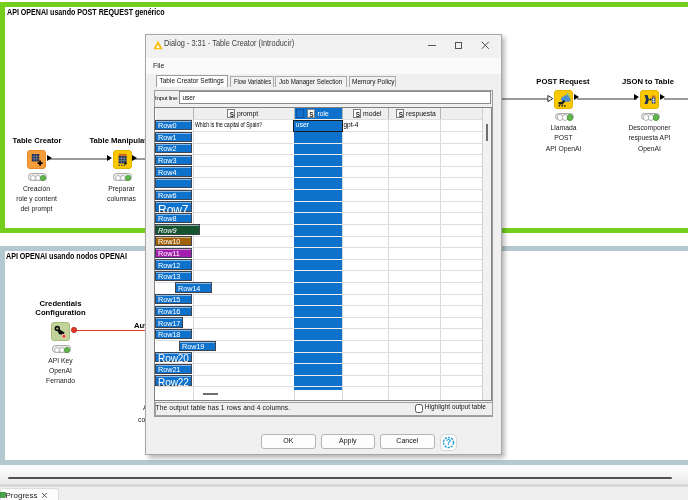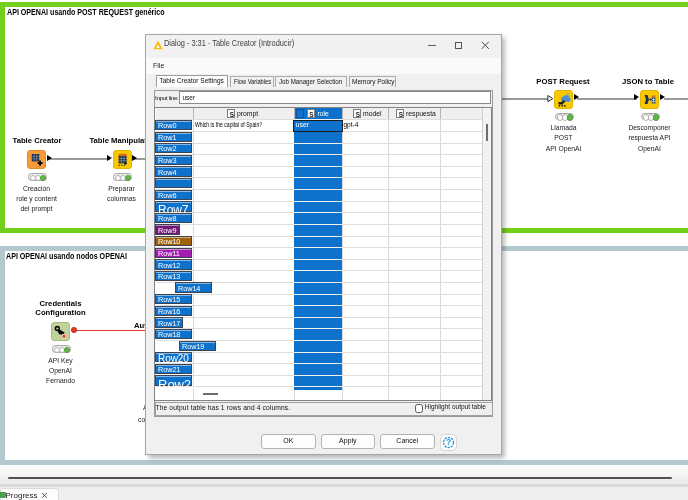--- a/index.html
+++ b/index.html
@@ -234,21 +234,21 @@
     </div>
     <div class="ab" style="left:9.3px;top:154.6px;width:36.4px;height:10.4px;background:#0e72cc;border:0.7px solid #3d4450;box-sizing:border-box;box-shadow:inset 0 1px 0 rgba(255,255,255,0.5);">
       <span style="position:absolute;left:1.8px;top:0.4px;font-size:7.3px;letter-spacing:-0.1px;color:#fff;">Row6</span>
     </div>
     <div class="ab" style="left:9.3px;top:166.2px;width:36.4px;height:10.4px;background:#0e72cc;border:0.7px solid #3d4450;box-sizing:border-box;box-shadow:inset 0 1px 0 rgba(255,255,255,0.5);">
       <span style="position:absolute;left:1.8px;top:0.4px;font-size:12px;letter-spacing:-0.1px;color:#fff;">Row7</span>
     </div>
     <div class="ab" style="left:9.3px;top:177.8px;width:36.4px;height:10.4px;background:#0e72cc;border:0.7px solid #3d4450;box-sizing:border-box;box-shadow:inset 0 1px 0 rgba(255,255,255,0.5);">
       <span style="position:absolute;left:1.8px;top:0.4px;font-size:7.3px;letter-spacing:-0.1px;color:#fff;">Row8</span>
     </div>
-    <div class="ab" style="left:9.3px;top:189.4px;width:25px;height:10.4px;background:#701a75;border:0.7px solid #3d4450;box-sizing:border-box;box-shadow:inset 0 1px 0 rgba(255,255,255,0.5);">
+    <div class="ab" style="left:9.3px;top:189.4px;width:45px;height:10.4px;background:#14532d;border:0.7px solid #3d4450;box-sizing:border-box;box-shadow:inset 0 1px 0 rgba(255,255,255,0.5);font-style:italic;">
       <span style="position:absolute;left:1.8px;top:0.4px;font-size:7.3px;letter-spacing:-0.1px;color:#fff;">Row9</span>
     </div>
     <div class="ab" style="left:9.3px;top:201.0px;width:36.4px;height:10.4px;background:#a16207;border:0.7px solid #3d4450;box-sizing:border-box;box-shadow:inset 0 1px 0 rgba(255,255,255,0.5);">
       <span style="position:absolute;left:1.8px;top:0.4px;font-size:7.3px;letter-spacing:-0.1px;color:#fff;">Row10</span>
     </div>
     <div class="ab" style="left:9.3px;top:212.6px;width:36.4px;height:10.4px;background:#a21caf;border:0.7px solid #3d4450;box-sizing:border-box;box-shadow:inset 0 1px 0 rgba(255,255,255,0.5);">
       <span style="position:absolute;left:1.8px;top:0.4px;font-size:7.3px;letter-spacing:-0.1px;color:#fff;">Row11</span>
     </div>
     <div class="ab" style="left:9.3px;top:224.2px;width:36.4px;height:10.4px;background:#0e72cc;border:0.7px solid #3d4450;box-sizing:border-box;box-shadow:inset 0 1px 0 rgba(255,255,255,0.5);">
       <span style="position:absolute;left:1.8px;top:0.4px;font-size:7.3px;letter-spacing:-0.1px;color:#fff;">Row12</span>
@@ -274,21 +274,21 @@
     <div class="ab" style="left:9.3px;top:305.5px;width:36.4px;height:10.4px;background:#0e72cc;border:0.7px solid #3d4450;box-sizing:border-box;box-shadow:inset 0 1px 0 rgba(255,255,255,0.5);margin-left:24px;">
       <span style="position:absolute;left:1.8px;top:0.4px;font-size:7.3px;letter-spacing:-0.1px;color:#fff;">Row19</span>
     </div>
     <div class="ab" style="left:9.3px;top:317.1px;width:36.4px;height:10.4px;background:#0e72cc;border:0.7px solid #3d4450;box-sizing:border-box;box-shadow:inset 0 1px 0 rgba(255,255,255,0.5);">
       <span style="position:absolute;left:1.8px;top:0.4px;font-size:10px;letter-spacing:-0.1px;color:#fff;">Row20</span>
     </div>
     <div class="ab" style="left:9.3px;top:328.7px;width:36.4px;height:10.4px;background:#0e72cc;border:0.7px solid #3d4450;box-sizing:border-box;box-shadow:inset 0 1px 0 rgba(255,255,255,0.5);">
       <span style="position:absolute;left:1.8px;top:0.4px;font-size:7.3px;letter-spacing:-0.1px;color:#fff;">Row21</span>
     </div>
     <div class="ab" style="left:9.3px;top:340.3px;width:36.4px;height:10.4px;background:#0e72cc;border:0.7px solid #3d4450;box-sizing:border-box;box-shadow:inset 0 1px 0 rgba(255,255,255,0.5);">
-      <span style="position:absolute;left:1.8px;top:0.4px;font-size:13px;letter-spacing:-0.1px;color:#fff;">Row22</span>
+      <span style="position:absolute;left:1.8px;top:0.4px;font-size:10px;letter-spacing:-0.1px;color:#fff;">Row22</span>
     </div>
 <div class="ab" style="left:81px;top:74.3px;width:8px;height:8.5px;background:#fdfdfd;border:1px solid #7e7e7e;box-sizing:border-box;">
       <span style="position:absolute;left:1.8px;top:0.4px;font-size:6.4px;font-weight:bold;color:#222;">S</span>
     </div>
 <div class="ab" style="left:91px;top:75px;font-size:6.8px;color:#111;">prompt</div>
 <div class="ab" style="left:149.5px;top:74px;width:8.5px;height:8.5px;background:#1470cd;border:1px solid #0d55a5;box-sizing:border-box;"></div>
 <div class="ab" style="left:160.5px;top:74.3px;width:8px;height:8.5px;background:#fdfdfd;border:1px solid #7e7e7e;box-sizing:border-box;">
       <span style="position:absolute;left:1.8px;top:0.4px;font-size:6.4px;font-weight:bold;color:#222;">S</span>
     </div>
 <div class="ab" style="left:171.5px;top:75px;font-size:6.8px;color:#fff;">role</div>

